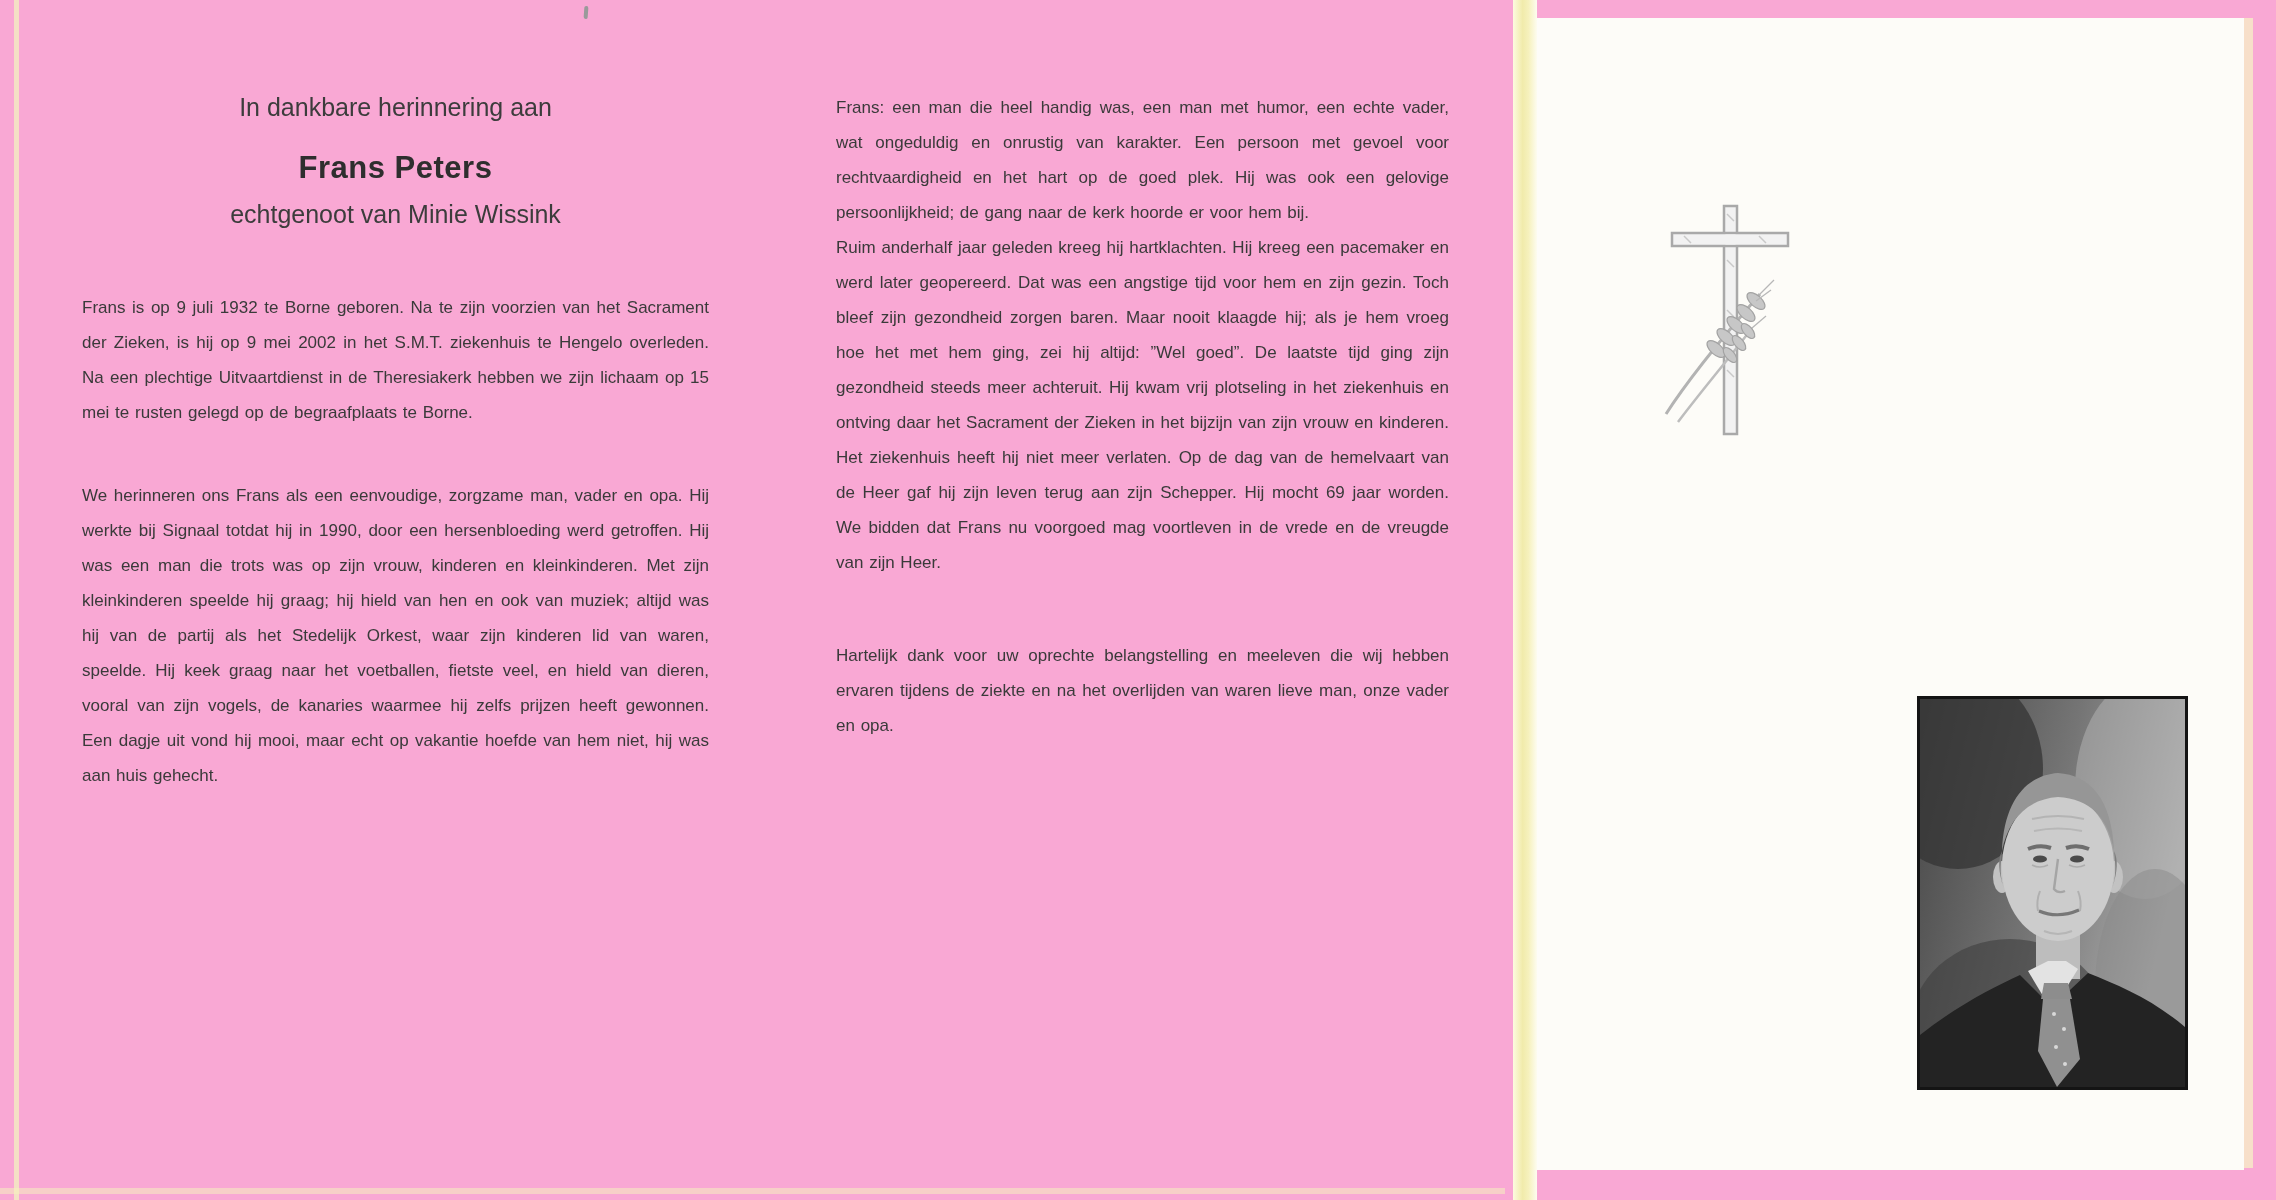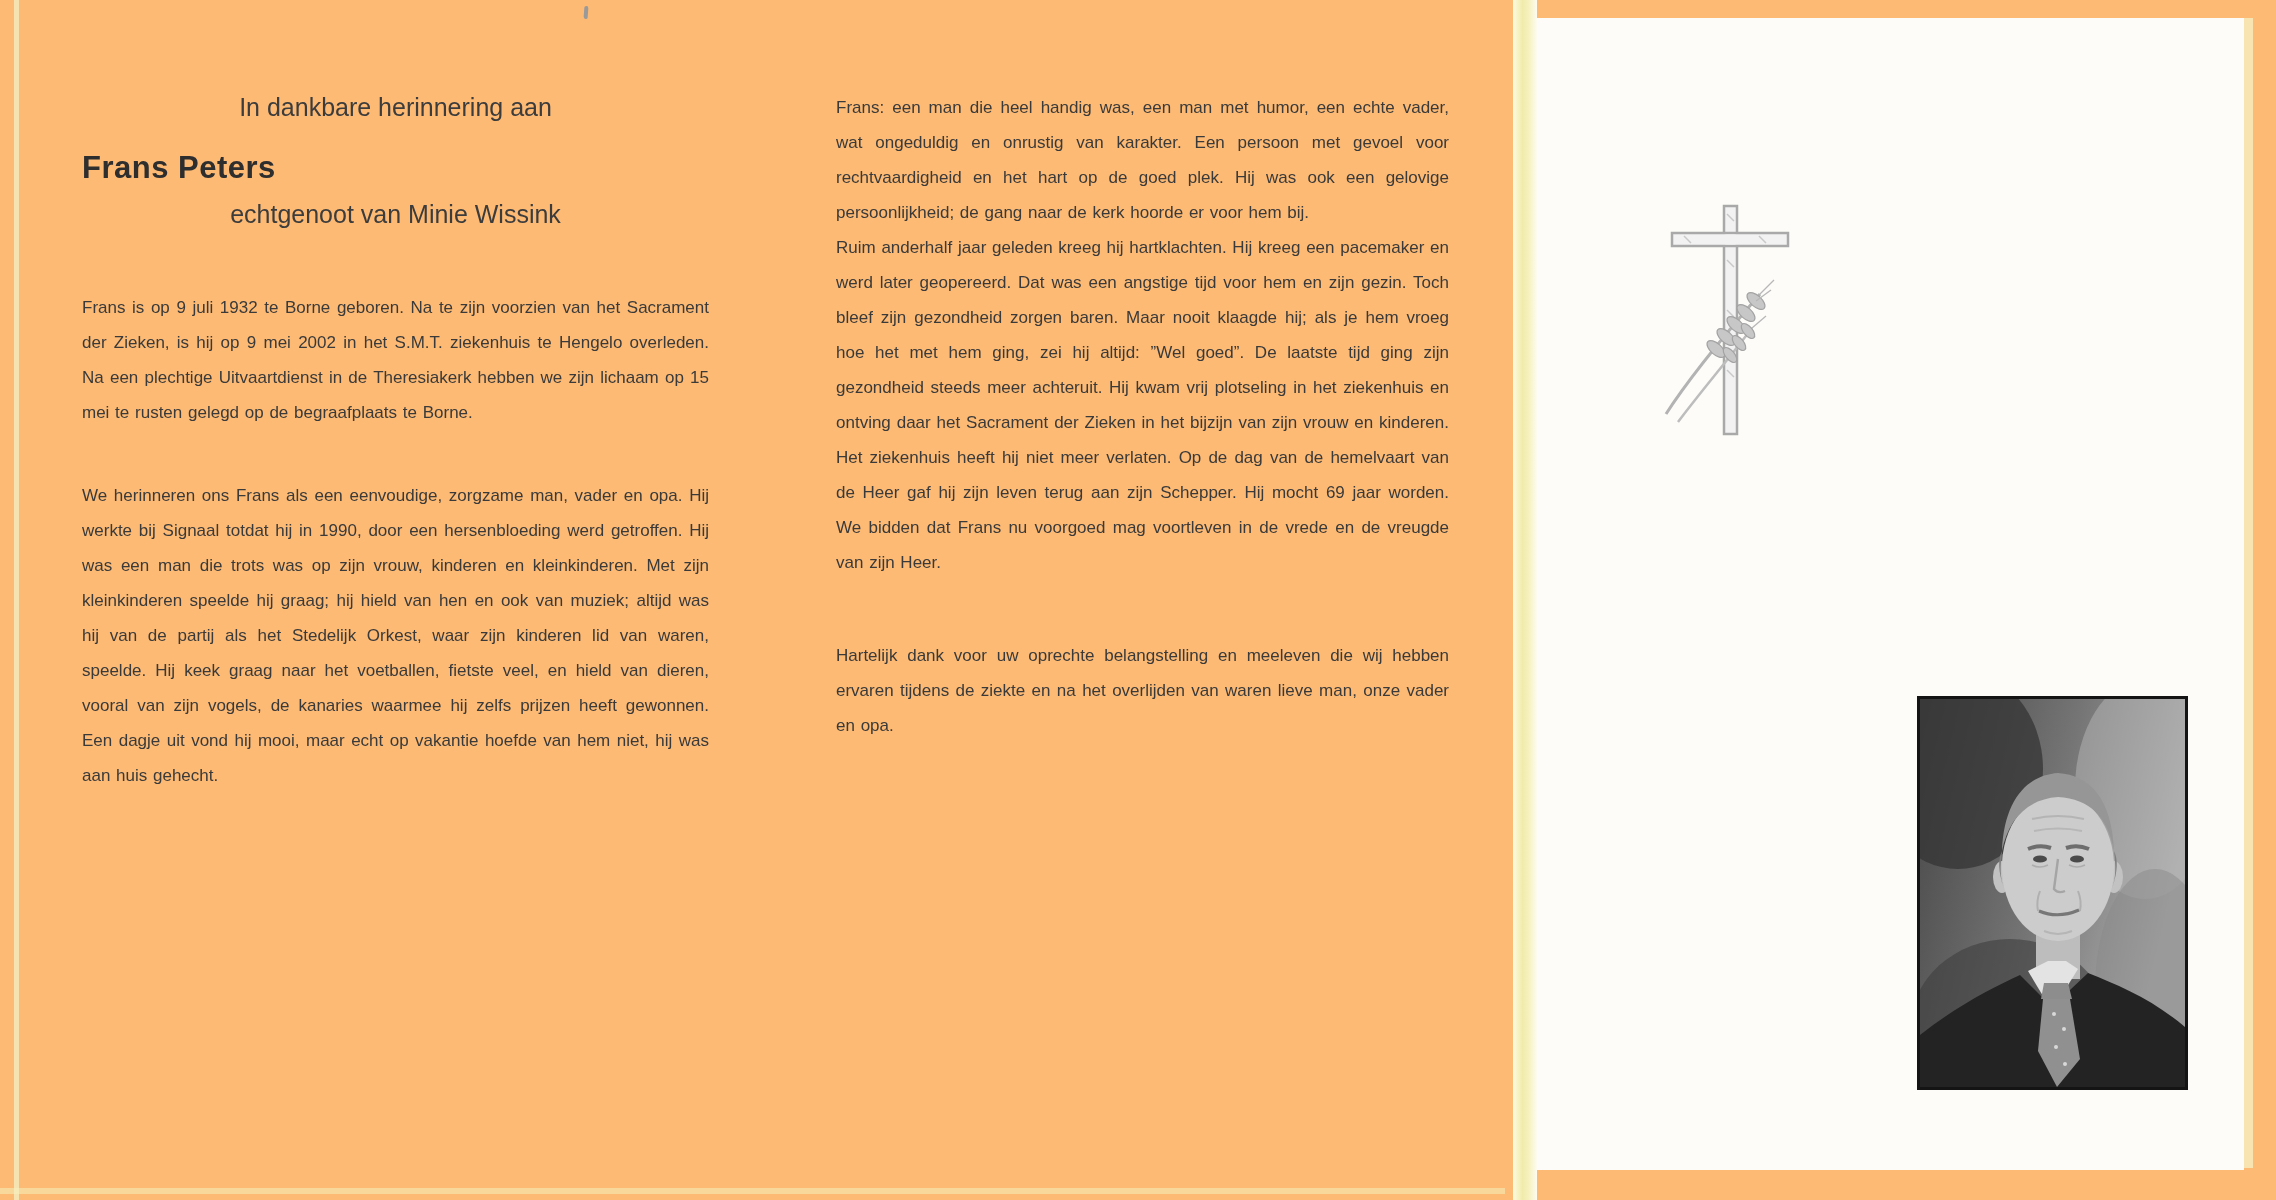--- a/index.html
+++ b/index.html
@@ -11,21 +11,21 @@
     width: 2276px;
     height: 1200px;
     position: relative;
     overflow: hidden;
     font-family: "Liberation Sans", sans-serif;
     color: #3a3a3a;
   }
   .scan {
     position: absolute;
     inset: 0;
-    background: #fdba74;
+    background: #f9a8d4;
     padding-left: 44px;
   }
   
   .edge-strip { position: absolute; }
   .edge-left   { left: 14px; top: 0; width: 5px; height: 1200px; background: #f3eec0; opacity: .8; }
   .fold-strip  { left: 1513px; top: 0; width: 24px; height: 1200px;
                  background: linear-gradient(to right, #fdfbe0, #f1ebab 40%, #f6f1bd 65%, #fdfcf0); }
   .edge-right  { left: 2244px; top: 18px; width: 9px; height: 1150px; background: #f6f2c5; opacity: .75; }
   .edge-bottom { left: 0; top: 1188px; width: 1505px; height: 6px; background: #f5f0bd; opacity: .55; }
   .artifact-top { position: absolute; left: 584px; top: 6px; width: 4px; height: 13px;
@@ -39,20 +39,21 @@
   .col1 { left: 82px;  width: 627px; }
   .col2 { left: 836px; width: 613px; }
 
   .intro {
     text-align: center;
     font-size: 25px;
     line-height: 35px;
     color: #3c3c3c;
   }
   .name {
+    text-align: center;
     font-size: 31px;
     line-height: 38px;
     font-weight: bold;
     letter-spacing: .5px;
     color: #2e2e2e;
     margin: 24px 0 0 0;
   }
   .subtitle {
     text-align: center;
     font-size: 25px;

